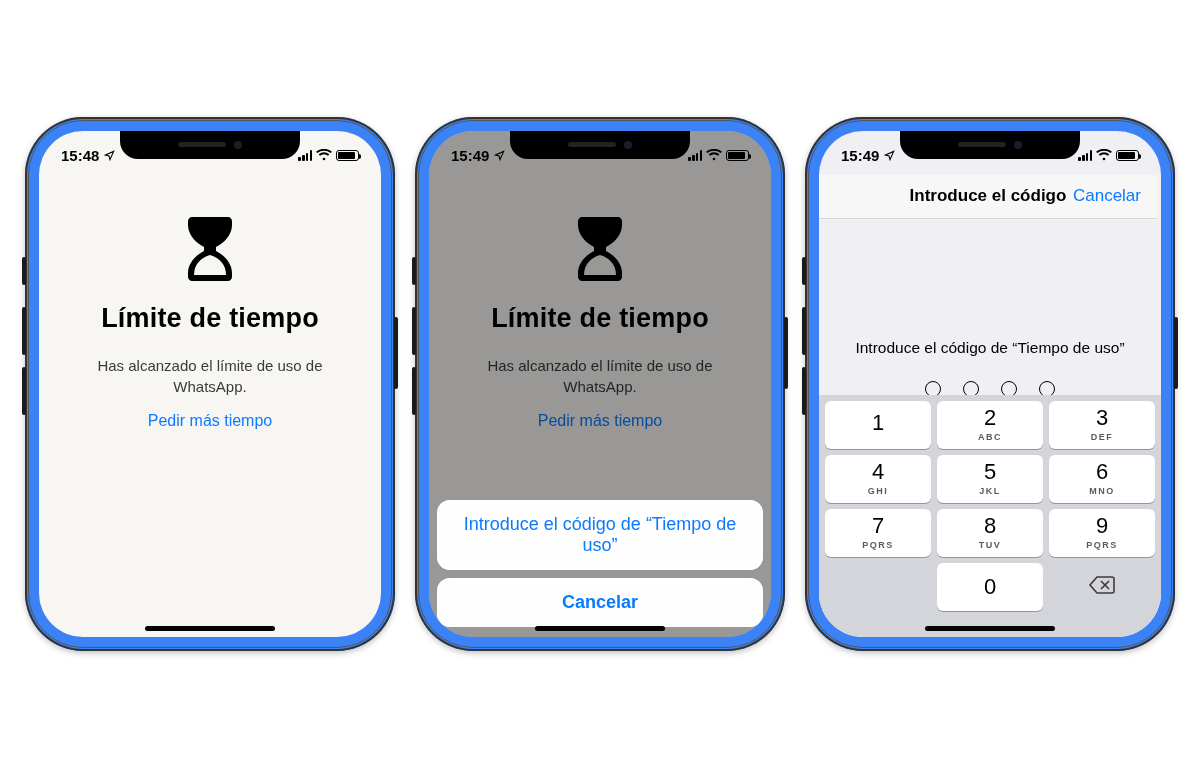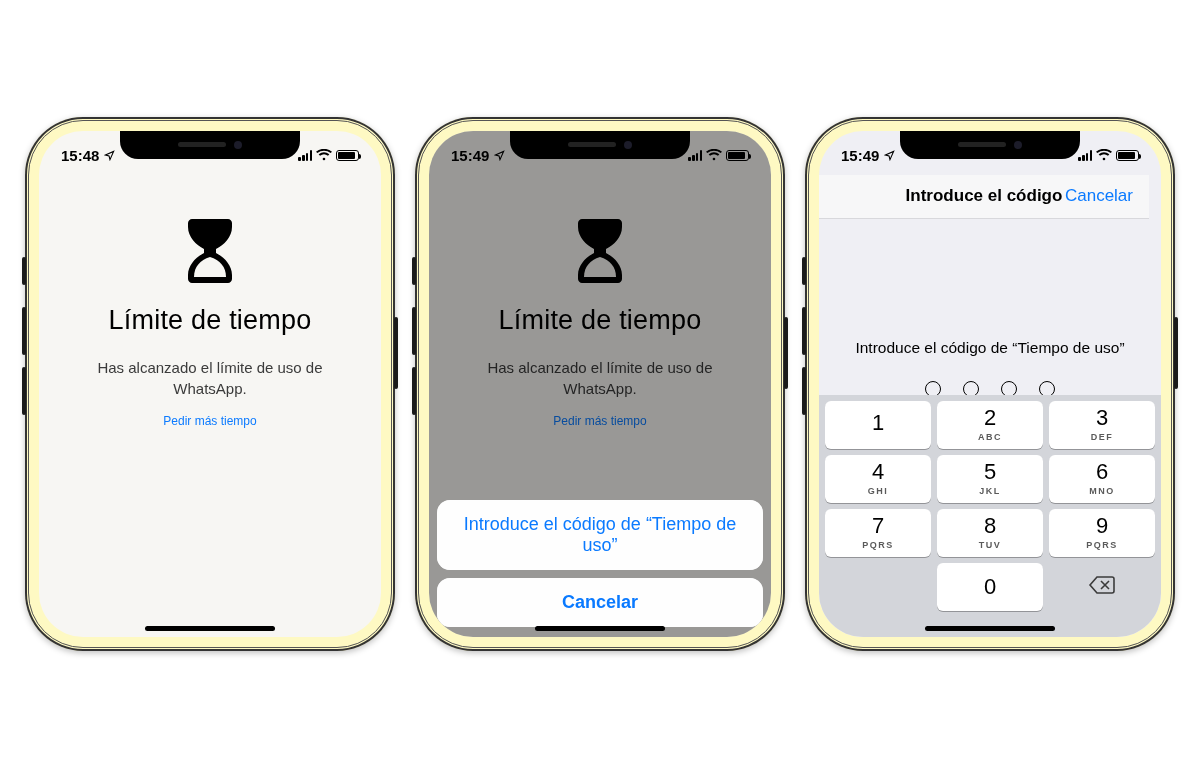--- a/index.html
+++ b/index.html
@@ -15,21 +15,21 @@
     align-items: center;
     gap: 20px;
   }
 
   
   .phone {
     position: relative;
     width: 370px;
     height: 534px;
     border-radius: 58px;
-    background: #fef9c3;
+    background: #3b82f6;
     padding: 14px;
     box-shadow: inset 0 0 0 2px #333, 0 2px 6px rgba(0,0,0,.25);
   }
   .phone::before { 
     content: "";
     position: absolute; inset: 3px;
     border-radius: 55px;
     border: 1px solid #555;
     pointer-events: none;
   }
@@ -94,23 +94,23 @@
 
   
   .limit-content {
     width:100%; height:100%;
     display:flex; flex-direction:column; align-items:center; justify-content:center;
     text-align:center;
     padding: 0 30px 120px;
     color:#000;
   }
   .hourglass { margin-bottom:18px; }
-  .limit-title { font-size:27px; font-weight:400; margin:0 0 22px; letter-spacing:.2px;}
+  .limit-title { font-size:27px; font-weight:700; margin:0 0 22px; letter-spacing:.2px;}
   .limit-sub { font-size:15px; line-height:1.35; color:#3b3b3b; margin:0 0 15px; }
-  .limit-link { font-size:12px; color:#0d7bff; }
+  .limit-link { font-size:16px; color:#0d7bff; }
   .screen.grey { background:#f7f6f3; }
   .overlay {
     position:absolute; inset:0; background:rgba(0,0,0,.38);
     z-index:30;
   }
 
   
   .action-sheet {
     position:absolute; left:8px; right:8px; bottom:10px;
     z-index:35;
@@ -124,21 +124,21 @@
     width:100%; padding:14px 8px;
     font-size:18px; color:#0a7aff; text-align:center;
     background:#fff;
   }
   .sheet-block .sheet-btn { background:rgba(255,255,255,.88); }
   .sheet-cancel .sheet-btn { font-weight:600; }
 
   
   .screen.light { background:#efeff4; }
   .navbar3 {
-    position:absolute; top:44px; left:0; right:12px;
+    position:absolute; top:44px; left:0; right:4px;
     height:44px; display:flex; align-items:center; justify-content:center;
     background:#f7f7f8; border-bottom:1px solid #d8d8dc;
     z-index:20;
   }
   .navbar3 .title { font-size:17px; font-weight:600; color:#000; }
   .navbar3 .cancel {
     position:absolute; right:16px; font-size:17px; color:#0a7aff;
   }
   .pass-body {
     position:absolute; top:88px; bottom:0; left:0; right:0;

